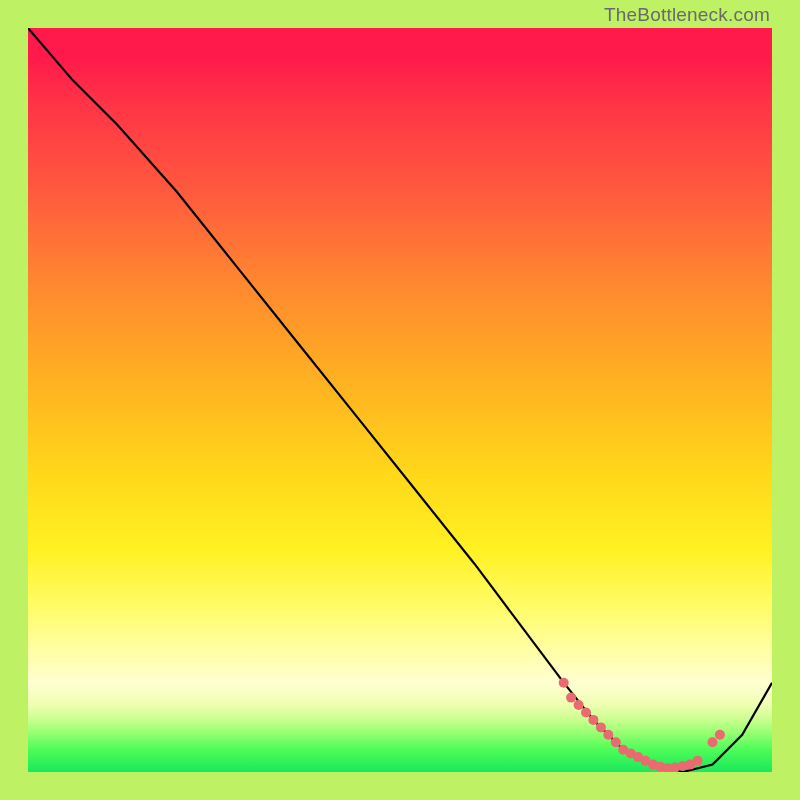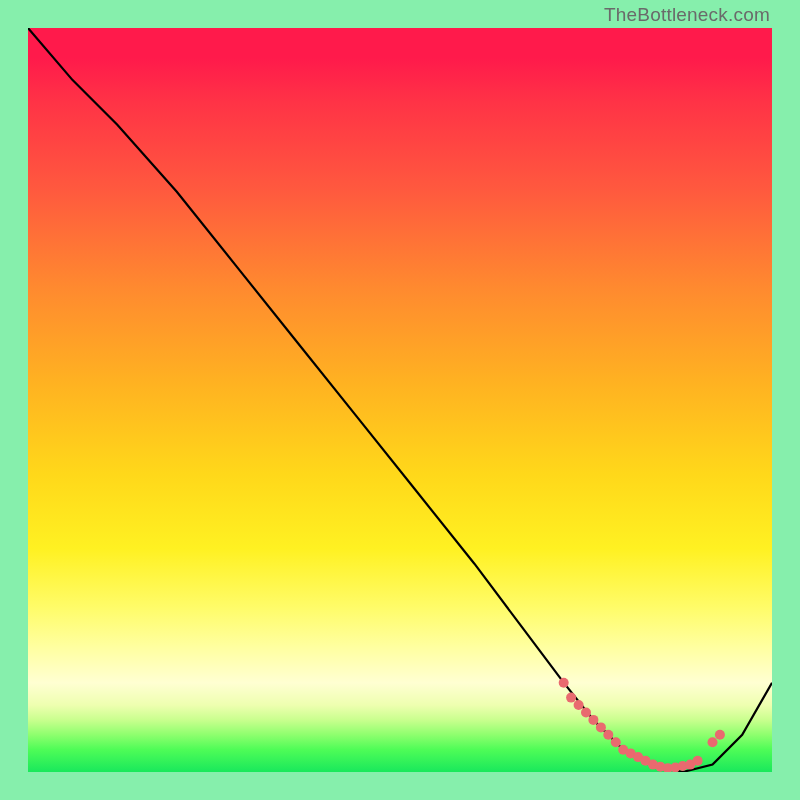--- a/index.html
+++ b/index.html
@@ -10,21 +10,21 @@
     background: #000;
     overflow: hidden;
     font-family: Arial, Helvetica, sans-serif;
   }
   .frame {
     position: absolute;
     left: 0;
     top: 0;
     width: 800px;
     height: 800px;
-    background: #86efac;
+    background: #bef264;
   }
   .plot {
     position: absolute;
     left: 28px;
     top: 28px;
     width: 744px;
     height: 744px;
     background: linear-gradient(
       to bottom,
       #ff1a4b 0%,

